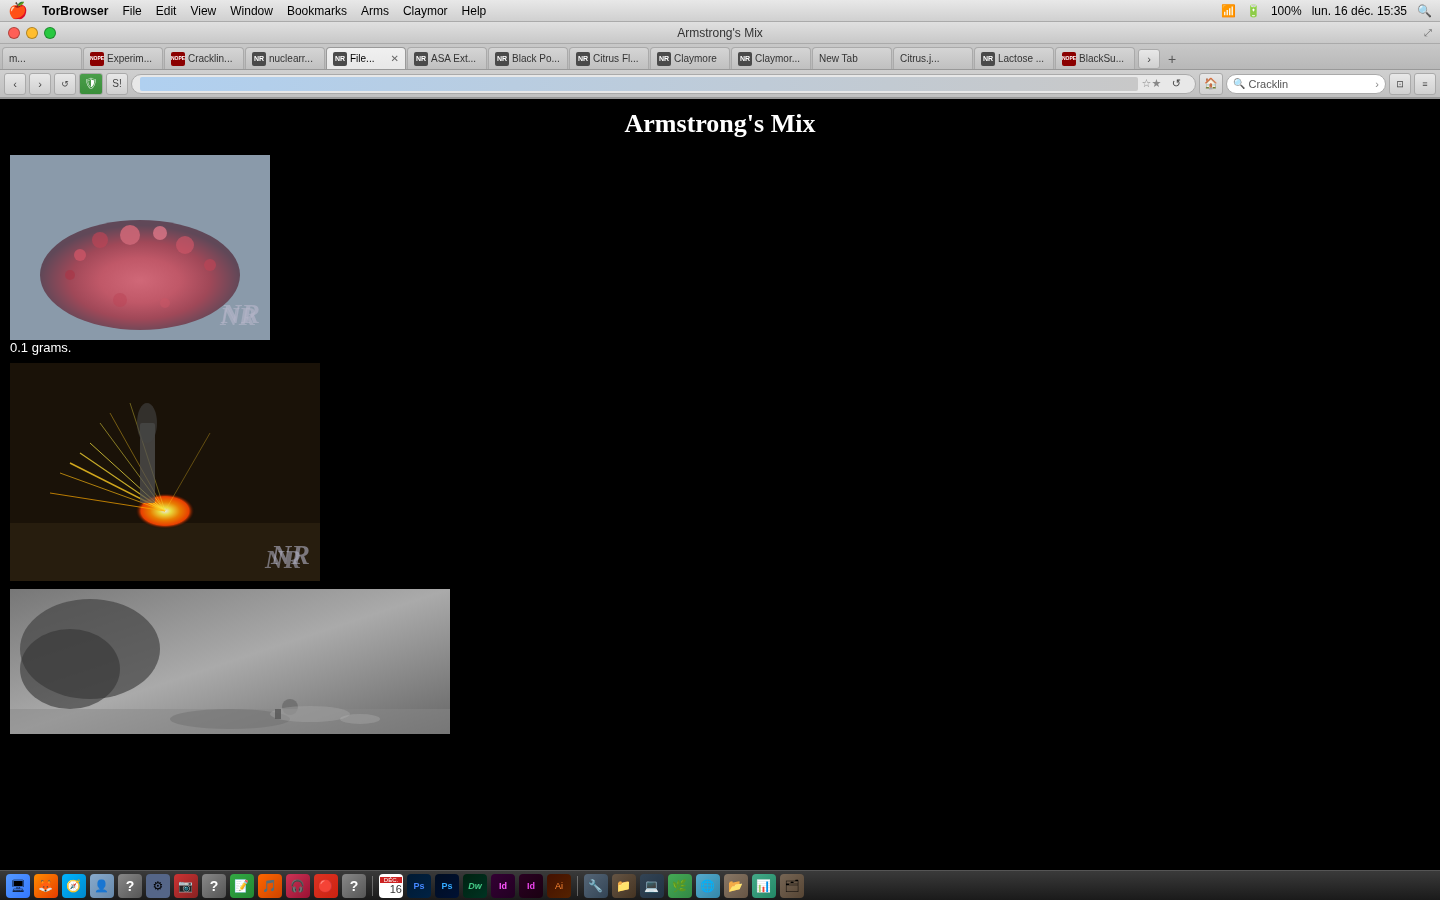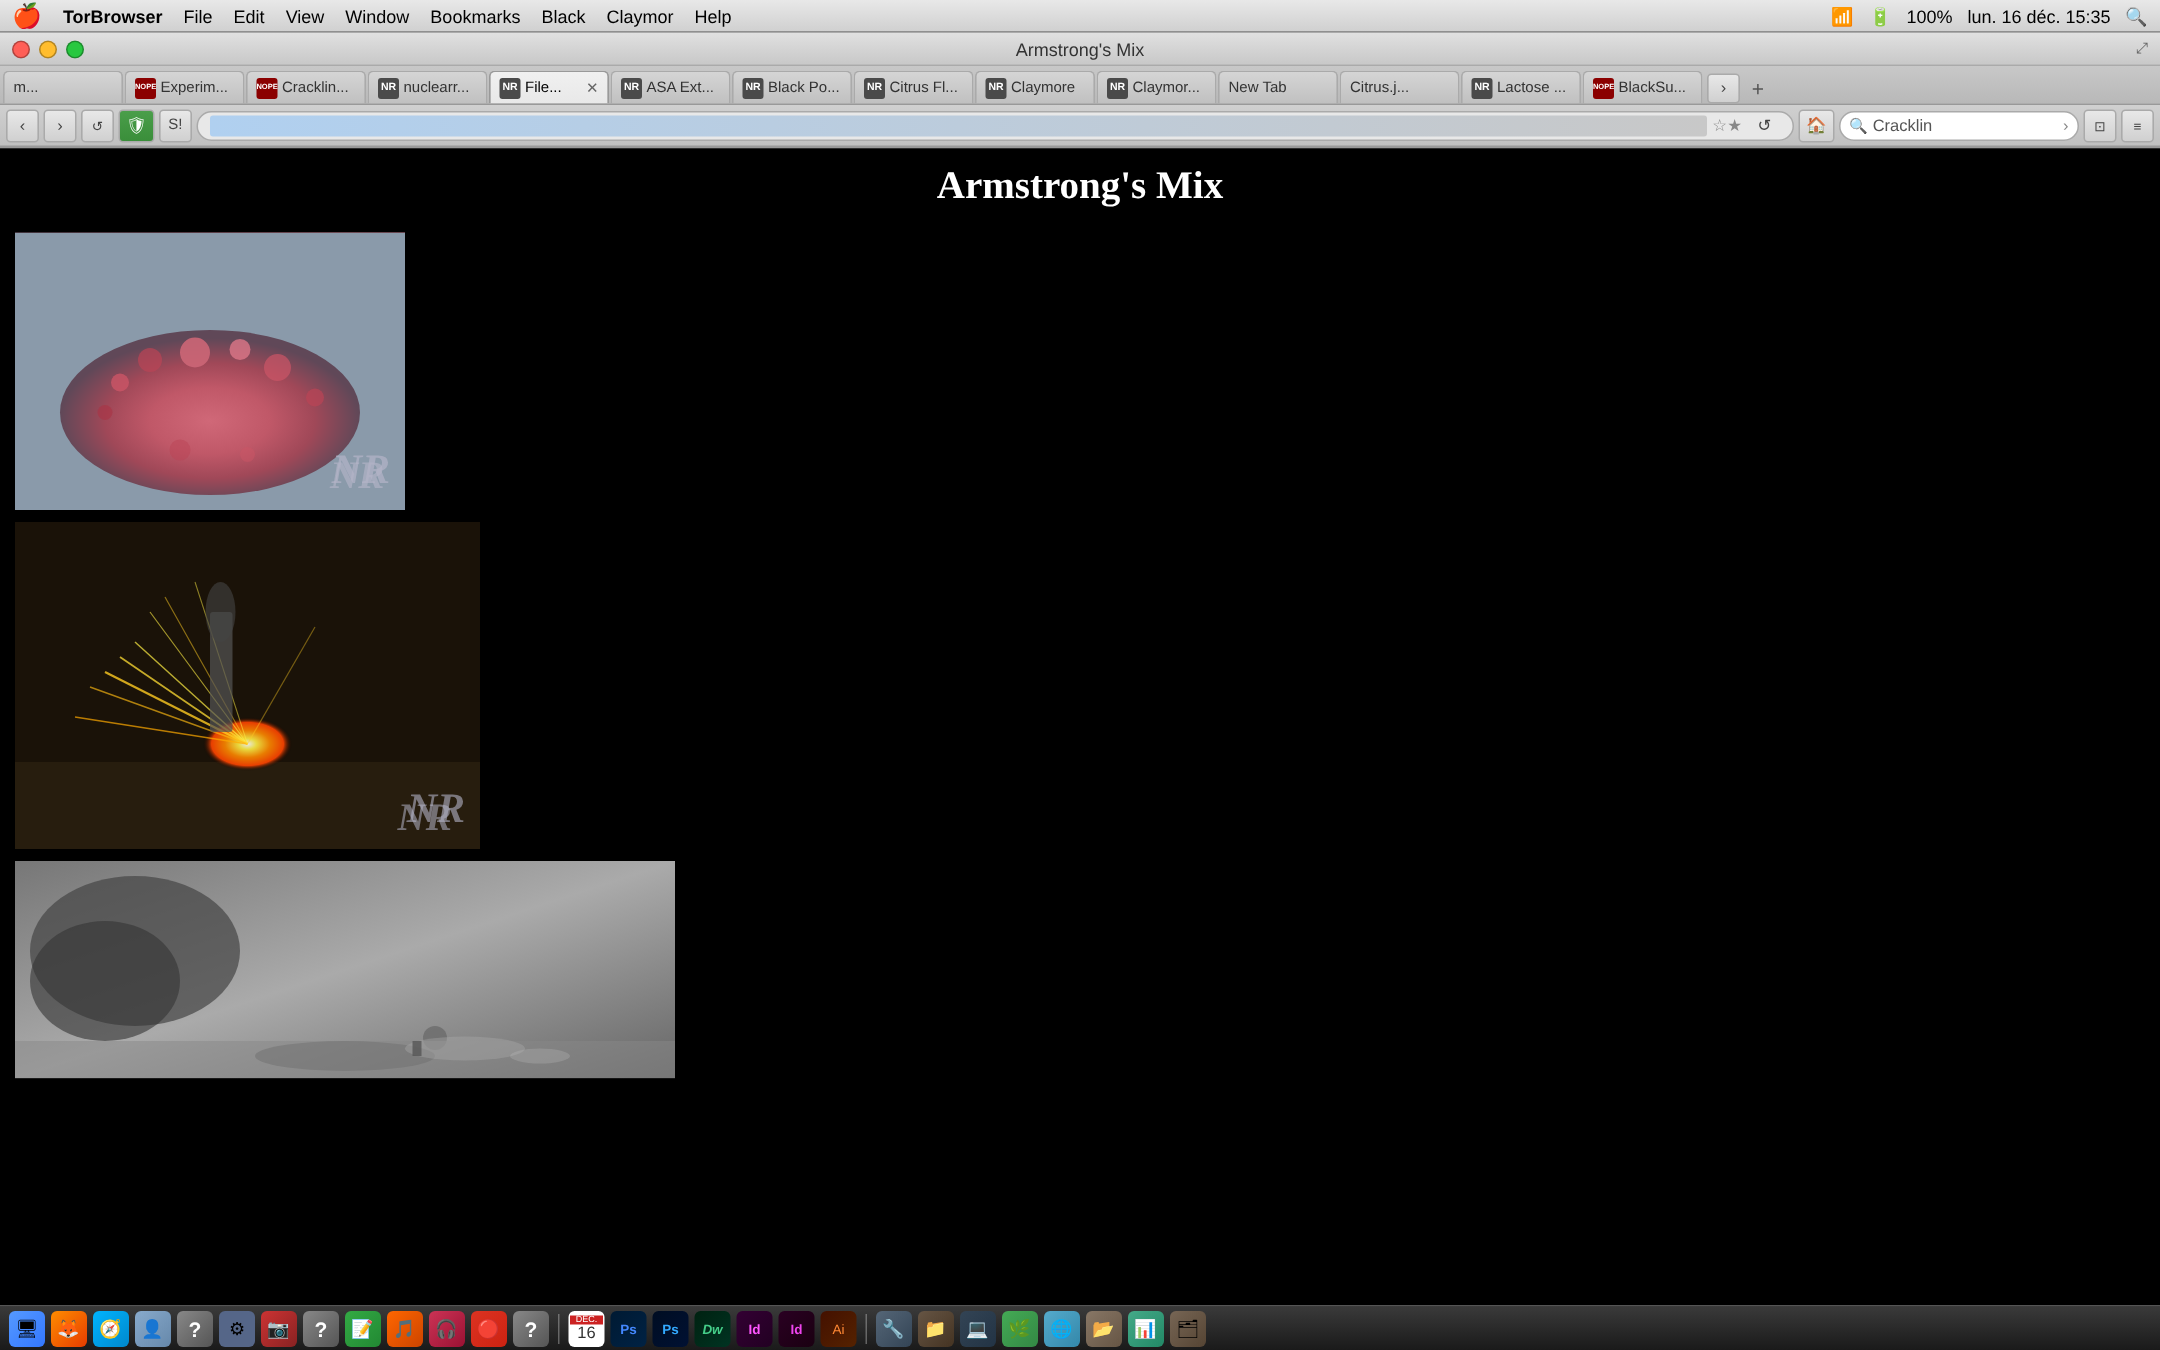--- a/index.html
+++ b/index.html
@@ -310,21 +310,21 @@
 <body>
 
 <div class="menubar">
   <span class="menubar-apple">🍎</span>
   <span class="menubar-item bold">TorBrowser</span>
   <span class="menubar-item">File</span>
   <span class="menubar-item">Edit</span>
   <span class="menubar-item">View</span>
   <span class="menubar-item">Window</span>
   <span class="menubar-item">Bookmarks</span>
-  <span class="menubar-item">Black</span>
+  <span class="menubar-item">Arms</span>
   <span class="menubar-item">Claymor</span>
   <span class="menubar-item">Help</span>
   <div class="menubar-right">
     <span>📶</span>
     <span>🔋</span>
     <span>100%</span>
     <span>lun. 16 déc. 15:35</span>
     <span>🔍</span>
   </div>
 </div>
@@ -470,20 +470,21 @@
         <circle cx="120" cy="80" r="10" fill="#cc6677" opacity="0.9"></circle>
         <circle cx="150" cy="78" r="7" fill="#dd7788" opacity="0.8"></circle>
         <circle cx="175" cy="90" r="9" fill="#cc5566" opacity="0.7"></circle>
         <circle cx="60" cy="120" r="5" fill="#aa3344" opacity="0.6"></circle>
         <circle cx="200" cy="110" r="6" fill="#bb4455" opacity="0.7"></circle>
         <circle cx="110" cy="145" r="7" fill="#bb4455" opacity="0.5"></circle>
         <circle cx="155" cy="148" r="5" fill="#cc5566" opacity="0.5"></circle>
         <text x="210" y="170" fill="rgba(180,180,200,0.65)" font-size="26" font-weight="900" font-style="italic" font-family="Georgia,serif">NR</text>
       </svg>
     </div>
+    <div class="img-label">0.1 grams.</div>
   </div>
 
   <div class="image-block">
     <div class="image-placeholder img2" style="width:310px;height:218px;">
       <svg width="310" height="218" style="position:absolute;top:0;left:0;">
         <defs>
           <radialGradient id="fireGrad" cx="50%" cy="50%" r="50%">
             <stop offset="0%" stop-color="#ffffff"></stop>
             <stop offset="20%" stop-color="#ffee44"></stop>
             <stop offset="50%" stop-color="#ff8800"></stop>
@@ -554,21 +555,21 @@
   <div class="dock-icon" style="background:#556688;">⚙</div>
   <div class="dock-icon" style="background:linear-gradient(135deg,#cc3333,#882222);">📷</div>
   <div class="dock-icon di-q">?</div>
   <div class="dock-icon" style="background:linear-gradient(135deg,#33aa44,#228833);">📝</div>
   <div class="dock-icon" style="background:linear-gradient(135deg,#ff6600,#cc4400);">🎵</div>
   <div class="dock-icon" style="background:linear-gradient(135deg,#cc3355,#991133);">🎧</div>
   <div class="dock-icon" style="background:linear-gradient(135deg,#dd3322,#cc2211);">🔴</div>
   <div class="dock-icon di-q">?</div>
   <div class="dock-separator"></div>
 
-  <div class="dock-icon" style="background:#fff;color:#cc2222;font-size:8px;text-align:center;flex-direction:column;display:flex;padding:1px;">
+  <div class="dock-icon" style="background:#fff;color:#cc2222;font-size:8px;text-align:center;flex-direction:column;display:flex;padding:1px;align-items:flex-end;">
     <span style="font-size:6px;background:#cc2222;color:#fff;width:100%;text-align:center;">DÉC.</span>
     <span style="font-size:11px;color:#333;">16</span>
   </div>
   <div class="dock-icon" style="background:linear-gradient(135deg,#001a33,#002244);color:#4488ff;font-size:9px;font-weight:bold;">Ps</div>
   <div class="dock-icon" style="background:linear-gradient(135deg,#000d22,#001133);color:#33aaff;font-size:9px;font-weight:bold;">Ps</div>
   <div class="dock-icon" style="background:linear-gradient(135deg,#002211,#003322);color:#44cc88;font-size:9px;font-weight:bold;font-style:italic;">Dw</div>
   <div class="dock-icon" style="background:linear-gradient(135deg,#330033,#220022);color:#ff55ff;font-size:9px;font-weight:bold;">Id</div>
   <div class="dock-icon" style="background:linear-gradient(135deg,#2a0022,#1a0011);color:#ee44ee;font-size:9px;font-weight:bold;">Id</div>
   <div class="dock-icon" style="background:linear-gradient(135deg,#441100,#552200);color:#ff8833;font-size:9px;font-weight:normal;">Ai</div>
   <div class="dock-separator"></div>

